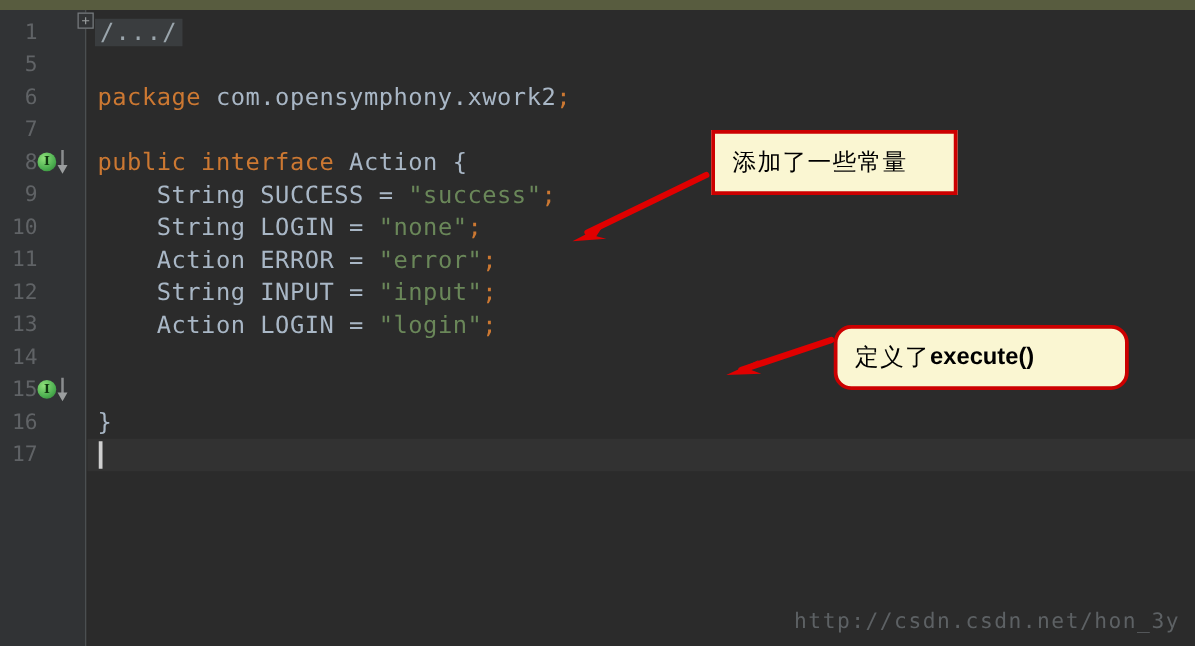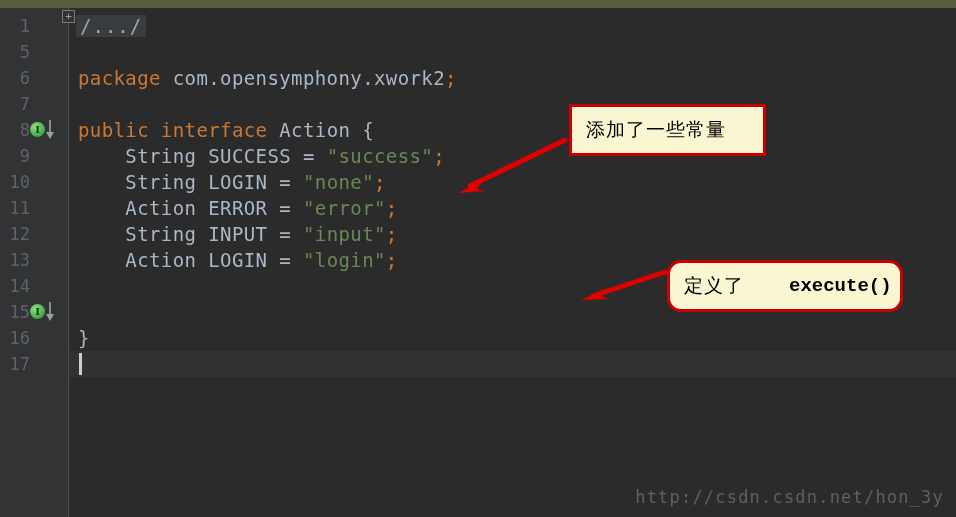--- a/index.html
+++ b/index.html
@@ -142,24 +142,23 @@
     display: flex;
     align-items: center;
     padding-left: 14px;
   }
   .callout span.cn {
     font-family: "DejaVu Sans", sans-serif;
     font-size: 19px;
     letter-spacing: 1px;
   }
   .callout span.bold-latin {
-    font-family: Liberation Mono, monospace;
+    font-family: Liberation Sans, sans-serif;
     font-size: 19px;
     font-weight: bold;
-    margin-left: 45px;
   }
   
   #watermark {
     position: absolute;
     right: 12px;
     bottom: 10px;
     color: #5d6164;
     font-size: 17px;
     font-family: "DejaVu Sans Mono", monospace;
     letter-spacing: 1.2px;

